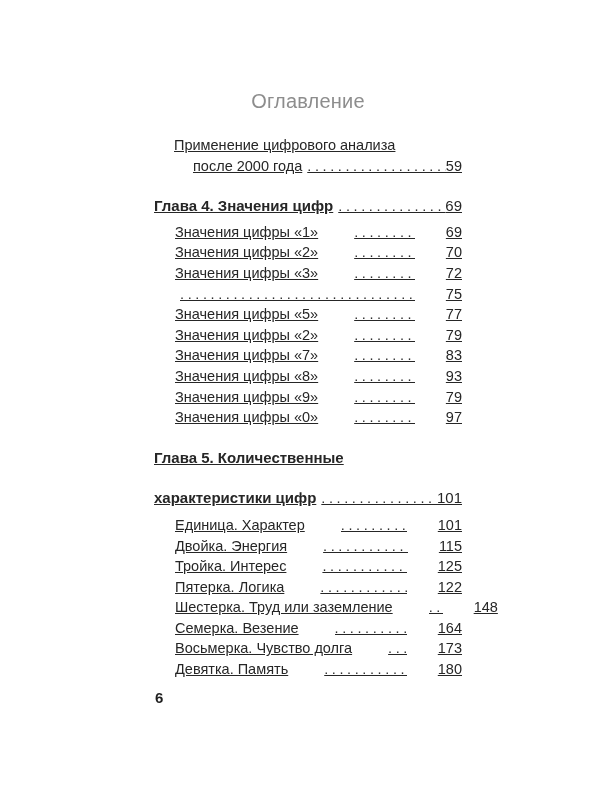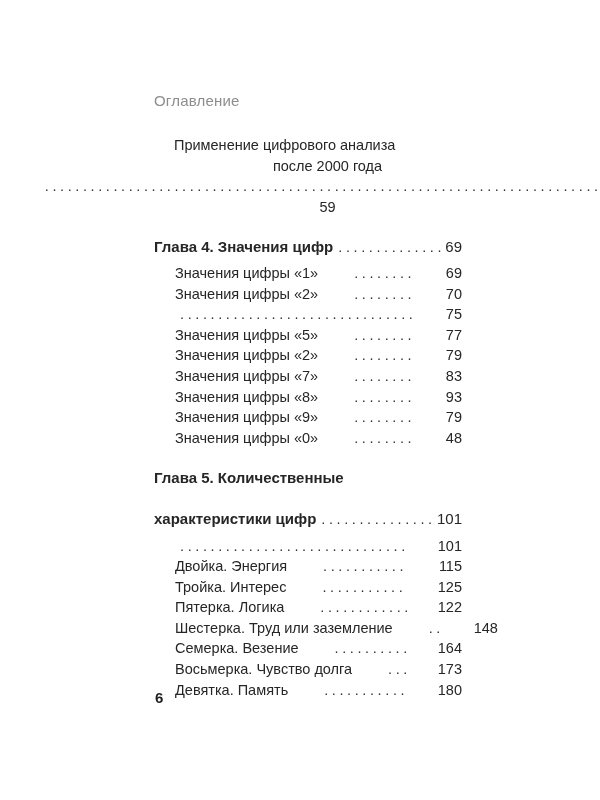--- a/index.html
+++ b/index.html
@@ -12,31 +12,33 @@
     font-family: "Liberation Sans", sans-serif;
     overflow: hidden;
   }
   .content {
     position: absolute;
     left: 154px;
     top: 92px;
     width: 308px;
   }
   .toc-header {
-    font-size: 15px;
+    font-size: 20px;
     line-height: 18px;
     color: #8d8d8d;
     letter-spacing: 0.2px;
     margin: 0 0 25px 0;
+    text-align: center;
   }
   .row {
     display: flex;
-    align-items: center;
+    align-items: flex-end;
     font-size: 14.5px;
     line-height: 20.6px;
+    text-decoration: underline;
   }
   .row .t { white-space: nowrap; }
   .leader {
     flex: 1 1 auto;
     overflow: hidden;
     white-space: nowrap;
     margin-left: 5px;
     padding-right: 6px;
     min-width: 8px;
   }
@@ -45,21 +47,21 @@
     letter-spacing: 3.6px;
     color: #2e2e2e;
     font-weight: normal;
     font-size: 14.5px;
   }
   .pg { white-space: nowrap; text-align: right; font-weight: normal; }
   .chapter .t { font-weight: bold; }
   .chapter { font-size: 15px; margin-top: 20px; }
   .indent1 { padding-left: 21px; gap: 31px; }
   .wrap1 { padding-left: 20px; }
-  .wrap2 { padding-left: 39px; flex-direction: column; }
+  .wrap2 { padding-left: 39px; }
   .gap-top-20 { margin-top: 20px; }
   .gap-top-5 { margin-top: 5px; }
   .gap-top-6 { margin-top: 6px; }
   .footer-num {
     position: absolute;
     left: 155px;
     top: 689px;
     font-size: 15px;
     font-weight: bold;
     color: #1f1f1f;
@@ -95,20 +97,25 @@
         <span class="t">Значения цифры «1»</span>
         <span class="leader"></span>
         <span class="pg">69</span>
       </div>
       <div class="row indent1">
         <span class="t">Значения цифры «2»</span>
         <span class="leader"></span>
         <span class="pg">70</span>
       </div>
       <div class="row indent1">
+        <span class="t">Значения цифры «3»</span>
+        <span class="leader"></span>
+        <span class="pg">72</span>
+      </div>
+      <div class="row indent1">
         <span class="leader"></span>
         <span class="pg">75</span>
       </div>
       <div class="row indent1">
         <span class="t">Значения цифры «5»</span>
         <span class="leader"></span>
         <span class="pg">77</span>
       </div>
       <div class="row indent1">
         <span class="t">Значения цифры «2»</span>
@@ -126,37 +133,38 @@
         <span class="pg">93</span>
       </div>
       <div class="row indent1">
         <span class="t">Значения цифры «9»</span>
         <span class="leader"></span>
         <span class="pg">79</span>
       </div>
       <div class="row indent1">
         <span class="t">Значения цифры «0»</span>
         <span class="leader"></span>
-        <span class="pg">48</span>
+        <span class="pg">97</span>
       </div>
     </div>
 
     <div class="gap-top-20">
       <div class="row chapter">
         <span class="t">Глава 5. Количественные</span>
       </div>
       <div class="row chapter">
         <span class="t">характеристики цифр</span>
         <span class="leader"></span>
         <span class="pg">101</span>
       </div>
     </div>
 
     <div class="gap-top-6">
       <div class="row indent1">
+        <span class="t">Единица. Характер</span>
         <span class="leader"></span>
         <span class="pg">101</span>
       </div>
       <div class="row indent1">
         <span class="t">Двойка. Энергия</span>
         <span class="leader"></span>
         <span class="pg">115</span>
       </div>
       <div class="row indent1">
         <span class="t">Тройка. Интерес</span>

